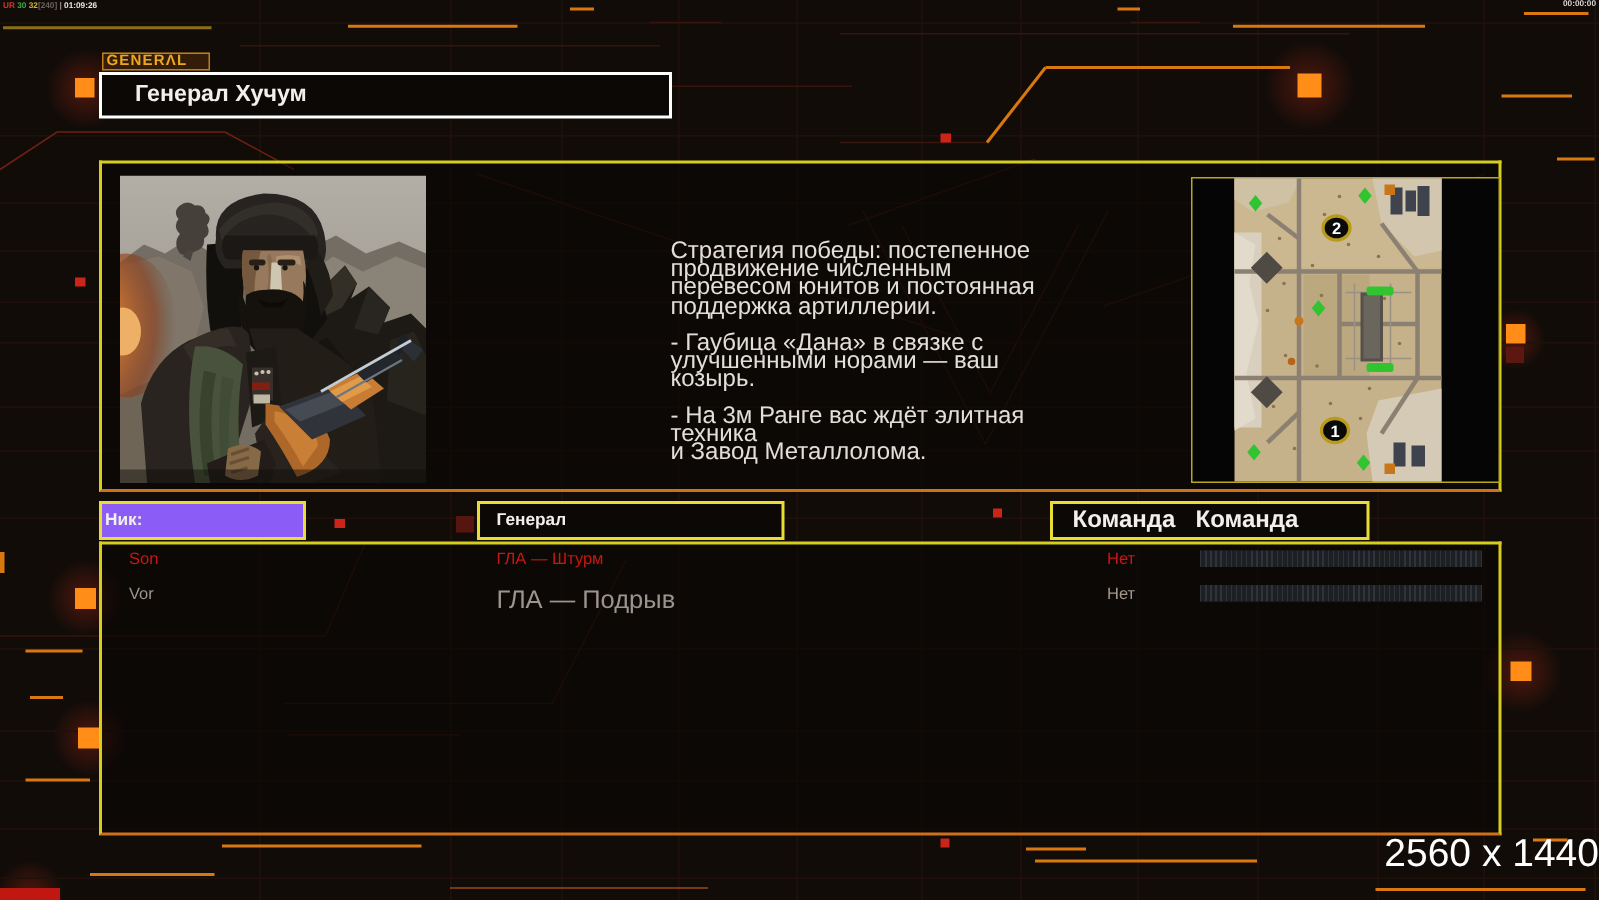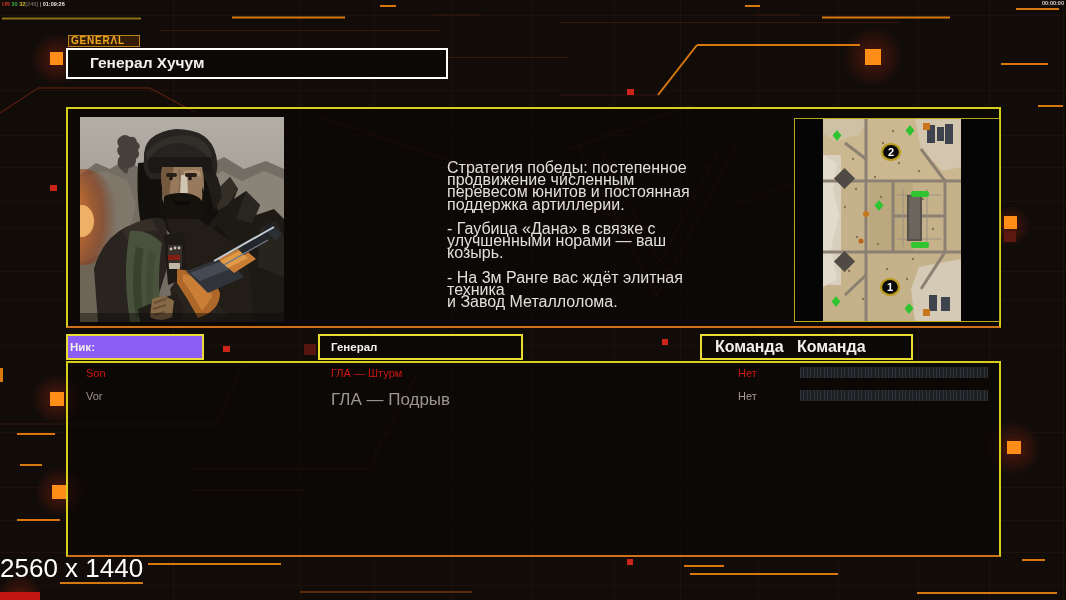--- a/index.html
+++ b/index.html
@@ -317,13 +317,13 @@
 <div class="abs" style="left:86px;top:367px;font-size:11px;color:#cc1710">Son</div>
 <div class="abs" style="left:331px;top:367px;font-size:11px;color:#cc1710">ГЛА — Штурм</div>
 <div class="abs" style="left:738px;top:367px;font-size:11px;color:#cc1710">Нет</div>
 <div class="abs" style="left:800px;top:367px;width:188px;height:11px;background:#15181b;background-image:repeating-linear-gradient(90deg,#30343a 0,#30343a 1px,#1d2023 1px,#1d2023 3.4px)"></div>
 
 <div class="abs" style="left:86px;top:390px;font-size:11px;color:#9c958d">Vor</div>
 <div class="abs" style="left:331px;top:390px;font-size:17px;color:#9c958d">ГЛА — Подрыв</div>
 <div class="abs" style="left:738px;top:390px;font-size:11px;color:#a5988c">Нет</div>
 <div class="abs" style="left:800px;top:390px;width:188px;height:11px;background:#15181b;background-image:repeating-linear-gradient(90deg,#30343a 0,#30343a 1px,#1d2023 1px,#1d2023 3.4px)"></div>
 
-<div class="abs" style="left:0;top:553px;width:1066px;text-align:left;font-size:26px;color:#ffffff">2560 x 1440</div>
+<div class="abs" style="left:0;top:553px;width:1066px;text-align:right;font-size:26px;color:#ffffff">2560 x 1440</div>
 
 </body></html>

